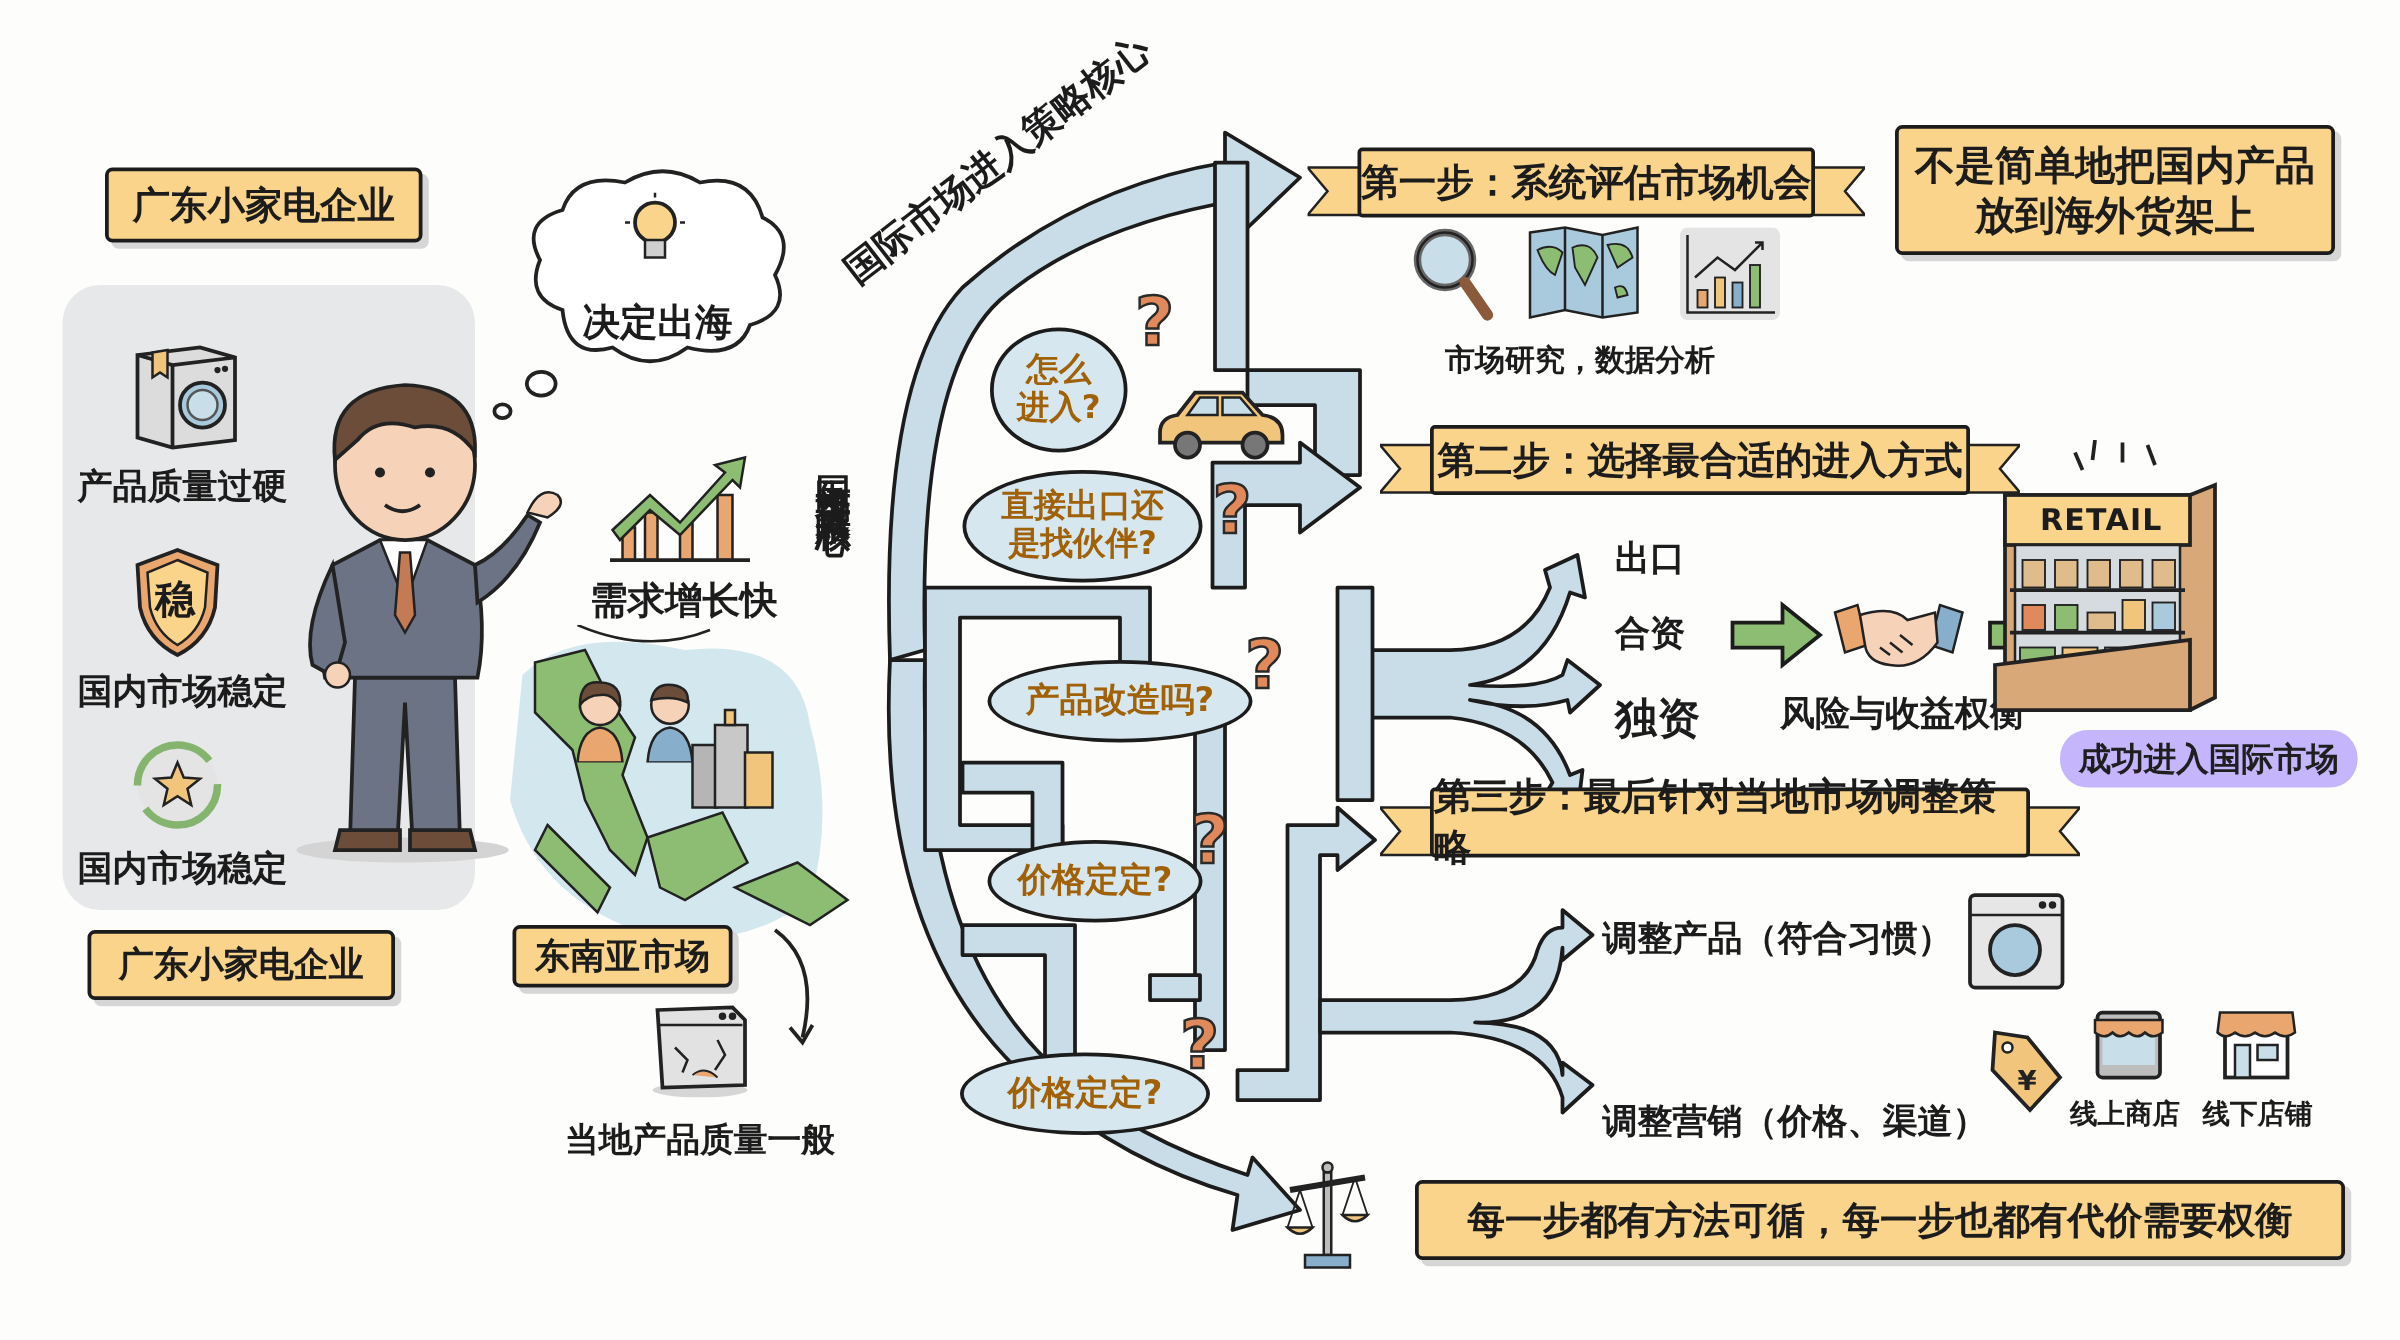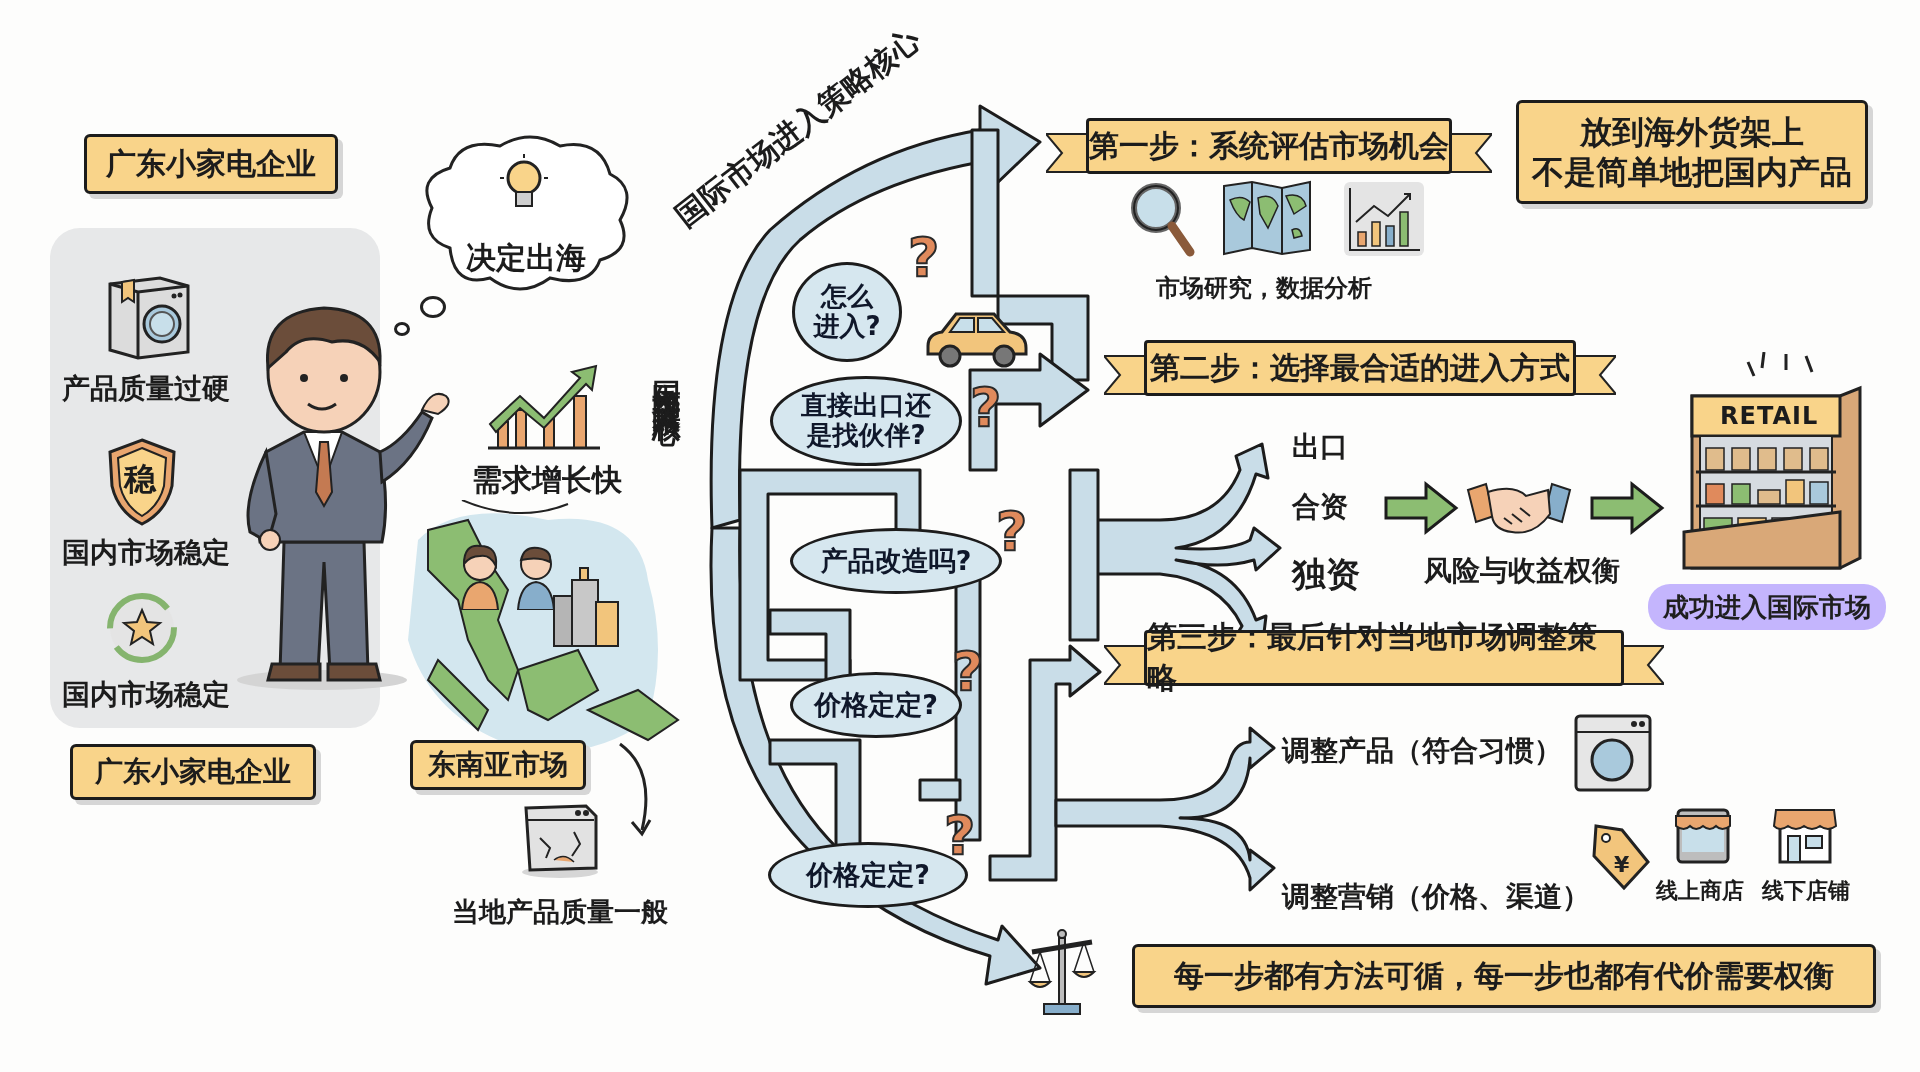--- a/index.html
+++ b/index.html
@@ -9,21 +9,21 @@
   .label-box {
     position: absolute; background: #f9d48a; border: 3px solid #1c1c1c; border-radius: 6px;
     box-shadow: 5px 5px 0 #d6d6d6; font-weight: bold; color: #1c1c1c;
     display: flex; align-items: center; justify-content: center; text-align: center;
   }
   .txt { position: absolute; font-weight: bold; color: #1c1c1c; white-space: nowrap; }
   .panel { position: absolute; background: #e7e8e9; border-radius: 30px; }
   .bubble {
     position: absolute; background: #d6e7ef; border: 3px solid #1c1c1c; border-radius: 50%;
     display: flex; align-items: center; justify-content: center; text-align: center;
-    font-weight: bold; font-size: 27px; line-height: 1.15; color: #0f172a;
+    font-weight: bold; font-size: 27px; line-height: 1.15; color: #a16207;
   }
   .qmark { position: absolute; color: #e08a5c; font-weight: bold; font-size: 54px; -webkit-text-stroke: 2px #2a2a2a; }
   .ribbon { position: absolute; }
   .ribbon .band {
     position: absolute; left: 40px; right: 40px; top: 0; bottom: 8px;
     background: #f9d48a; border: 3px solid #1c1c1c; border-radius: 4px;
     display: flex; align-items: center; justify-content: center;
     font-weight: bold; font-size: 30px; color: #1c1c1c; z-index: 2;
   }
   .ribbon svg { position: absolute; top: 0; left: 0; z-index: 1; }
@@ -258,22 +258,22 @@
     <rect x="28" y="40" width="8" height="24" fill="#f2c57c" stroke="#222" stroke-width="1.5"></rect>
     <rect x="42" y="44" width="8" height="20" fill="#87aecb" stroke="#222" stroke-width="1.5"></rect>
     <rect x="56" y="30" width="8" height="34" fill="#8cbd72" stroke="#222" stroke-width="1.5"></rect>
     <path d="M12 40 L30 24 L44 34 L66 12 M60 12 L66 12 L66 18" fill="none" stroke="#222" stroke-width="2"></path>
     <path d="M6 6 L6 68 L76 68" fill="none" stroke="#222" stroke-width="2"></path>
   </svg>
 </div>
 <div class="txt" style="left:1156px; top:272px; font-size:24px;">市场研究，数据分析</div>
 
 <div class="label-box" style="left:1516px; top:100px; width:352px; height:104px; flex-direction:column; font-size:32px; line-height:1.25;">
+  <span>不是简单地把国内产品</span>
   <span>放到海外货架上</span>
-  <span>不是简单地把国内产品</span>
 </div>
 
 <div class="ribbon" style="left:1104px; top:340px; width:512px; height:64px;">
   <svg width="512" height="64" viewBox="0 0 512 64">
     <path d="M0 16 L46 16 L46 54 L0 54 L16 35 Z" fill="#f9d48a" stroke="#222" stroke-width="2"></path>
     <path d="M512 16 L466 16 L466 54 L512 54 L496 35 Z" fill="#f9d48a" stroke="#222" stroke-width="2"></path>
   </svg>
   <div class="band">第二步：选择最合适的进入方式</div>
 </div>
 
@@ -284,21 +284,21 @@
 <div class="abs" style="left:1464px; top:476px;">
   <svg width="110" height="66" viewBox="0 0 110 66">
     <path d="M4 14 L22 8 L30 40 L12 46 Z" fill="#e9a66f" stroke="#222" stroke-width="2"></path>
     <path d="M106 14 L88 8 L80 40 L98 46 Z" fill="#87aecb" stroke="#222" stroke-width="2"></path>
     <path d="M24 16 Q50 8 62 20 L84 14 L86 38 Q70 60 48 56 Q30 54 28 40 Z" fill="#f6d2b8" stroke="#222" stroke-width="2"></path>
     <path d="M40 42 L48 48 M48 38 L58 46 M56 32 L66 40" stroke="#222" stroke-width="2"></path>
   </svg>
 </div>
 <div class="txt" style="left:1424px; top:552px; font-size:28px;">风险与收益权衡</div>
 
-<div class="abs" style="left:1676px; top:352px;">
+<div class="abs" style="left:1588px; top:352px;">
   <svg width="190" height="230" viewBox="0 0 190 230">
     <path d="M170 4 L176 20 M150 2 L150 18 M128 0 L126 16 M112 10 L118 24" stroke="#222" stroke-width="3" transform="translate(-40,0)"></path>
     <path d="M16 44 L164 44 L184 36 L184 206 L164 216 L16 216 Z" fill="#d9a878" stroke="#222" stroke-width="3"></path>
     <rect x="16" y="44" width="148" height="40" fill="#f9d48a" stroke="#222" stroke-width="3"></rect>
     <rect x="24" y="84" width="132" height="102" fill="#d6dbe0" stroke="#222" stroke-width="2"></rect>
     <line x1="20" y1="120" x2="160" y2="120" stroke="#222" stroke-width="3"></line>
     <line x1="20" y1="154" x2="160" y2="154" stroke="#222" stroke-width="3"></line>
     <g stroke="#222" stroke-width="1.5">
       <rect x="30" y="96" width="18" height="22" fill="#e0bc8c"></rect>
         <rect x="56" y="96" width="18" height="22" fill="#e0bc8c"></rect>

